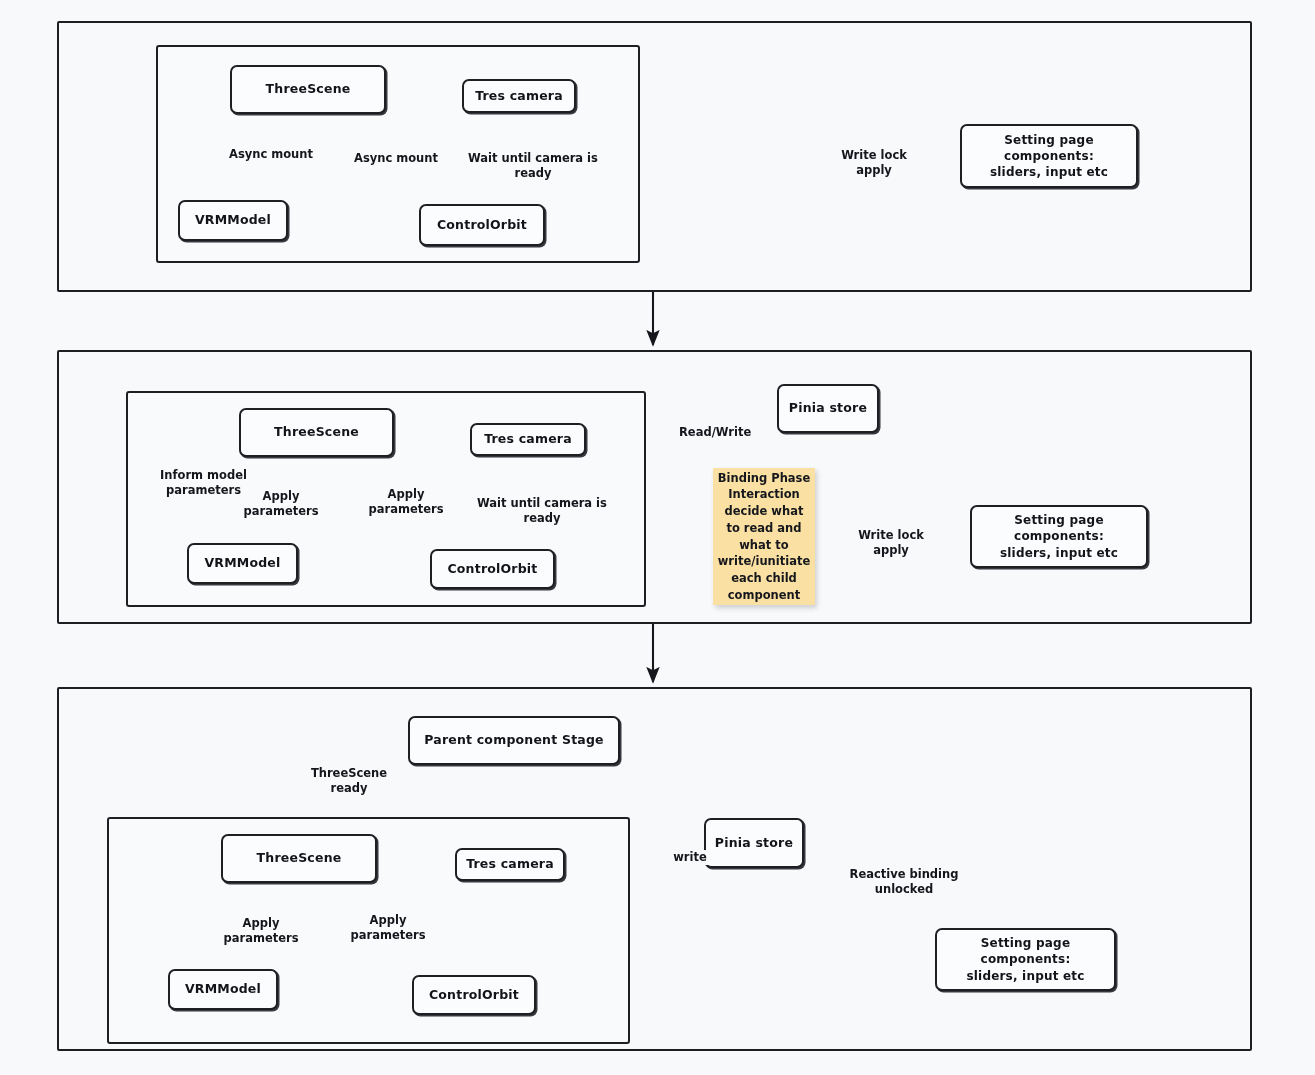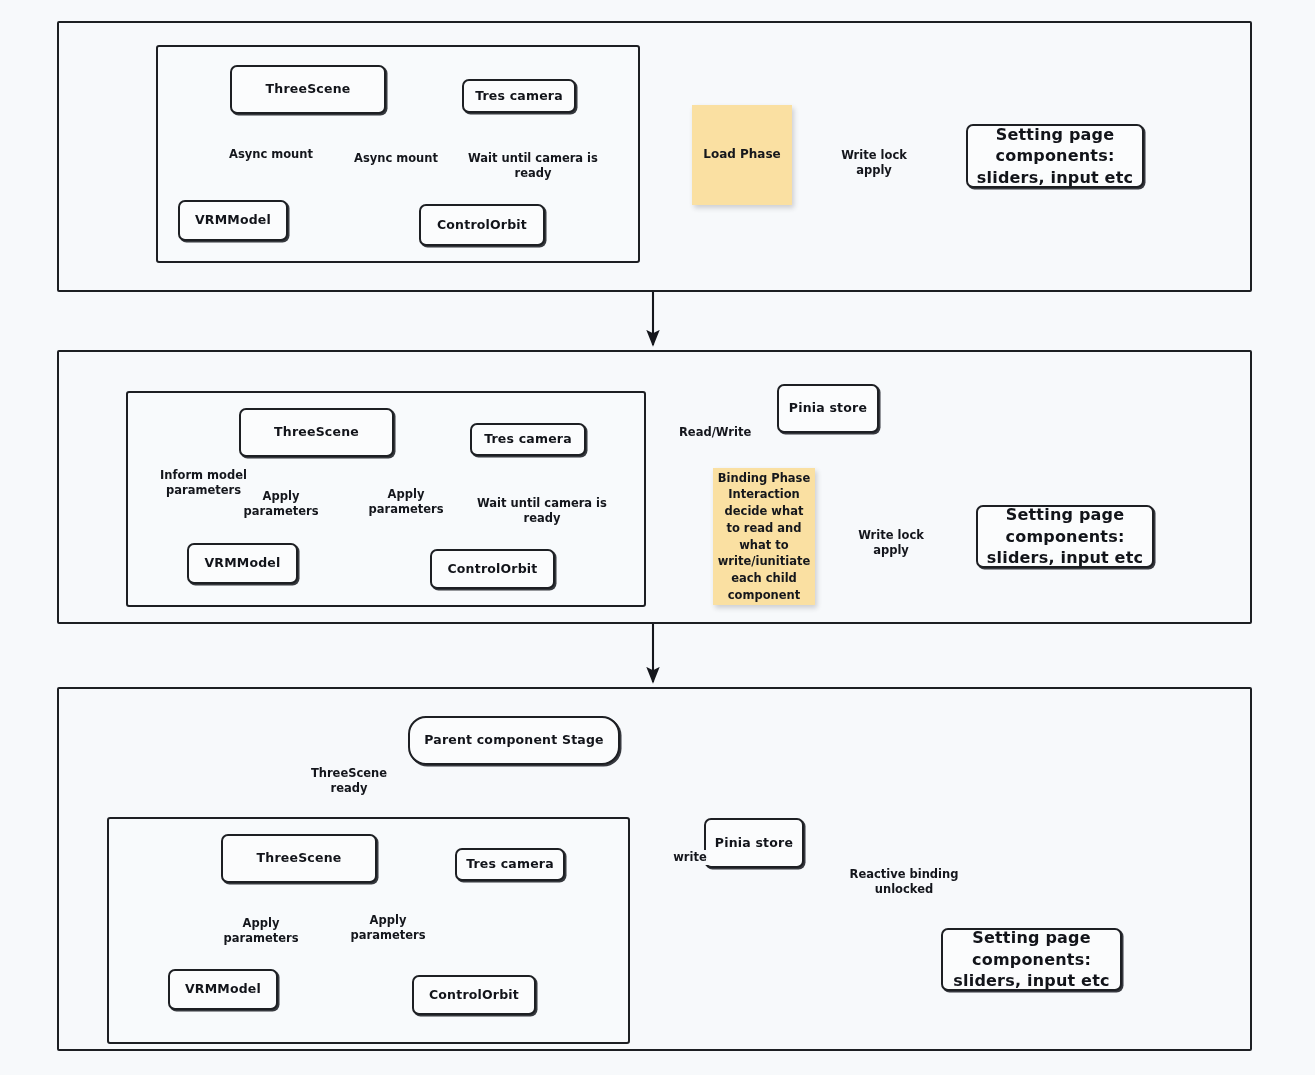--- a/index.html
+++ b/index.html
@@ -37,21 +37,21 @@
     display:flex;align-items:center;justify-content:center;
     text-align:center;
     color:#12141a;
     font-size:12.5px;
     font-weight:700;
     line-height:1.35;
     letter-spacing:.2px;
     padding:2px 6px;
     box-shadow:1.5px 1.5px 0 rgba(20,22,28,.85);
   }
-  .node.two-line{font-size:16px;margin-left:6px;}
+  .node.two-line{font-size:12px;}
   .sticky{
     position:absolute;
     background:#FAE0A2;
     box-sizing:border-box;
     display:flex;align-items:center;justify-content:center;
     text-align:center;
     color:#15171c;
     font-size:12px;
     font-weight:700;
     line-height:1.45;
@@ -112,21 +112,20 @@
   </svg>
 
   <div class="panel" style="left:57px;top:21px;width:1195px;height:271px;"></div>
   <div class="inner-box" style="left:156px;top:45px;width:484px;height:218px;"></div>
 
   <div class="node" style="left:230px;top:65px;width:156px;height:49px;">ThreeScene</div>
   <div class="node" style="left:462px;top:79px;width:114px;height:34px;">Tres camera</div>
   <div class="node" style="left:178px;top:200px;width:110px;height:41px;">VRMModel</div>
   <div class="node" style="left:419px;top:204px;width:126px;height:42px;">ControlOrbit</div>
 
-  <div class="sticky" style="left:692px;top:105px;width:100px;height:100px;">Load Phase</div>
 
   <div class="node two-line" style="left:960px;top:124px;width:178px;height:64px;white-space:pre-line;">Setting page components:
 sliders, input etc</div>
 
   <div class="edge-label" style="left:228px;top:147px;width:86px;">Async mount</div>
   <div class="edge-label" style="left:353px;top:151px;width:86px;">Async mount</div>
   <div class="edge-label" style="left:458px;top:151px;width:150px;">Wait until camera is ready</div>
   <div class="edge-label" style="left:826px;top:148px;width:96px;background:#F7F9FB;">Write lock apply</div>
 
   <div class="panel" style="left:57px;top:350px;width:1195px;height:274px;"></div>
@@ -155,21 +154,21 @@
   <div class="edge-label" style="left:226px;top:489px;width:110px;">Apply parameters</div>
   <div class="edge-label" style="left:368px;top:487px;width:76px;">Apply
 parameters</div>
   <div class="edge-label" style="left:468px;top:496px;width:148px;">Wait until camera is ready</div>
   <div class="edge-label" style="left:679px;top:425px;width:72px;background:#F7F9FB;">Read/Write</div>
   <div class="edge-label" style="left:843px;top:528px;width:96px;background:#F7F9FB;">Write lock apply</div>
 
   <div class="panel" style="left:57px;top:687px;width:1195px;height:364px;"></div>
   <div class="inner-box" style="left:107px;top:817px;width:523px;height:227px;"></div>
 
-  <div class="node" style="left:408px;top:716px;width:212px;height:49px;border-radius:18px;">Parent component Stage</div>
+  <div class="node" style="left:408px;top:716px;width:212px;height:49px;">Parent component Stage</div>
   <div class="node" style="left:221px;top:834px;width:156px;height:49px;">ThreeScene</div>
   <div class="node" style="left:455px;top:848px;width:110px;height:33px;">Tres camera</div>
   <div class="node" style="left:168px;top:969px;width:110px;height:41px;">VRMModel</div>
   <div class="node" style="left:412px;top:975px;width:124px;height:40px;">ControlOrbit</div>
 
   <div class="node" style="left:704px;top:818px;width:100px;height:50px;">Pinia store</div>
 
 
   <div class="node two-line" style="left:935px;top:928px;width:181px;height:63px;white-space:pre-line;">Setting page components:
 sliders, input etc</div>

